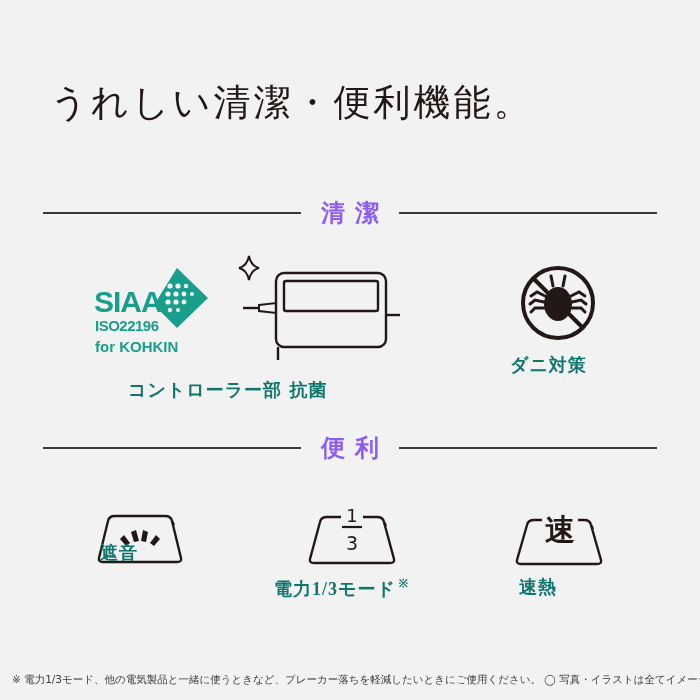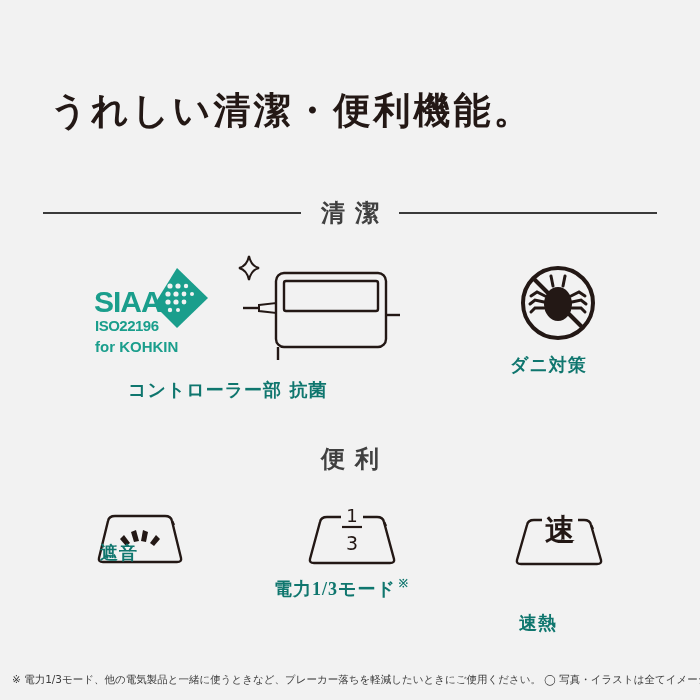--- a/index.html
+++ b/index.html
@@ -5,31 +5,31 @@
   html, body { margin: 0; padding: 0; }
   body {
     width: 700px; height: 700px; overflow: hidden;
     background: #f2f2f2;
     font-family: "DejaVu Sans", "Liberation Sans", sans-serif;
     color: #231815;
     position: relative;
   }
   .headline {
     position: absolute; left: 50px; top: 78px;
-    font-size: 37px; font-weight: bold; letter-spacing: 3px;
-    color: #231815; white-space: nowrap; margin-top: 8px;
+    font-size: 37px; font-weight: normal; letter-spacing: 3px;
+    color: #231815; white-space: nowrap;
   }
   .section-rule {
     position: absolute; left: 43px; width: 614px; height: 30px;
     display: flex; align-items: center;
   }
   .section-rule .line { flex: 1; height: 1.5px; background: #3a3a3a; }
   .section-rule .label {
     font-size: 24px; font-weight: bold; letter-spacing: 10px;
-    padding: 0 10px 0 20px; white-space: nowrap; color: #404040;
+    padding: 0 10px 0 20px; white-space: nowrap; color: #8b5cf6;
   }
   .item { position: absolute; text-align: left; }
   .cap {
     font-size: 18px; font-weight: bold; color: #0f766e;
     white-space: nowrap; letter-spacing: 1px;
   }
   .cap sup { font-size: 11px; vertical-align: 8px; margin-left: 3px; }
   .footnote {
     position: absolute; left: 12px; top: 673px;
     font-size: 10.5px; color: #3a3a3a; white-space: nowrap;
@@ -97,21 +97,21 @@
         <path d="M53 38 L62 36 L67 40"></path>
         <path d="M53 44 L62 44 L66 48"></path>
     </g>
     <ellipse cx="39" cy="40" rx="14" ry="17" fill="#231815"></ellipse>
   </svg>
 </div>
 <div class="item cap" style="left:510px; top:350px; width:96px; line-height:30px;">
   <div>ダニ対策</div>
 </div>
 
-<div class="section-rule" style="top:443px;flex-direction:column;">
+<div class="section-rule" style="top:433px;">
   <div class="line"></div>
   <div class="label">便利</div>
   <div class="line"></div>
 </div>
 
 <div class="item" style="left:95px; top:512px; width:90px; height:54px;">
   <svg width="90" height="54" viewBox="0 0 90 54">
     <path d="M20 4 L70 4 Q76 4 77 9 L86 46 Q87 50 82 50 L8 50 Q3 50 4 46 L13 9 Q14 4 20 4 Z" fill="none" stroke="#231815" stroke-width="2.4"></path>
     <line x1="77" y1="9" x2="79" y2="13" stroke="#231815" stroke-width="2.4"></line>
     <g fill="#231815">
@@ -137,15 +137,15 @@
   <span>電力1/3モード</span><sup>※</sup>
 </div>
 
 <div class="item" style="left:512px; top:506px; width:94px; height:62px;">
   <svg width="94" height="62" viewBox="0 0 94 62">
     <path d="M30 14 L22 14 Q16 14 15 19 L5 54 Q4 58 9 58 L85 58 Q90 58 89 54 L79 19 Q78 14 72 14 L66 14" fill="none" stroke="#231815" stroke-width="2.4"></path>
     <line x1="79" y1="19" x2="81" y2="23" stroke="#231815" stroke-width="2.4"></line>
     <text x="48" y="34" text-anchor="middle" font-family="DejaVu Sans, sans-serif" font-weight="bold" font-size="30" fill="#231815">速</text>
   </svg>
 </div>
-<div class="item cap" style="left:519px; top:575px; width:80px;margin-top:36px;">速熱</div>
+<div class="item cap" style="left:519px; top:575px; width:80px;">速熱</div>
 
 <div class="footnote">※ 電力1/3モード、他の電気製品と一緒に使うときなど、ブレーカー落ちを軽減したいときにご使用ください。 ◯ 写真・イラストは全てイメージです。</div>
 
 </body></html>

